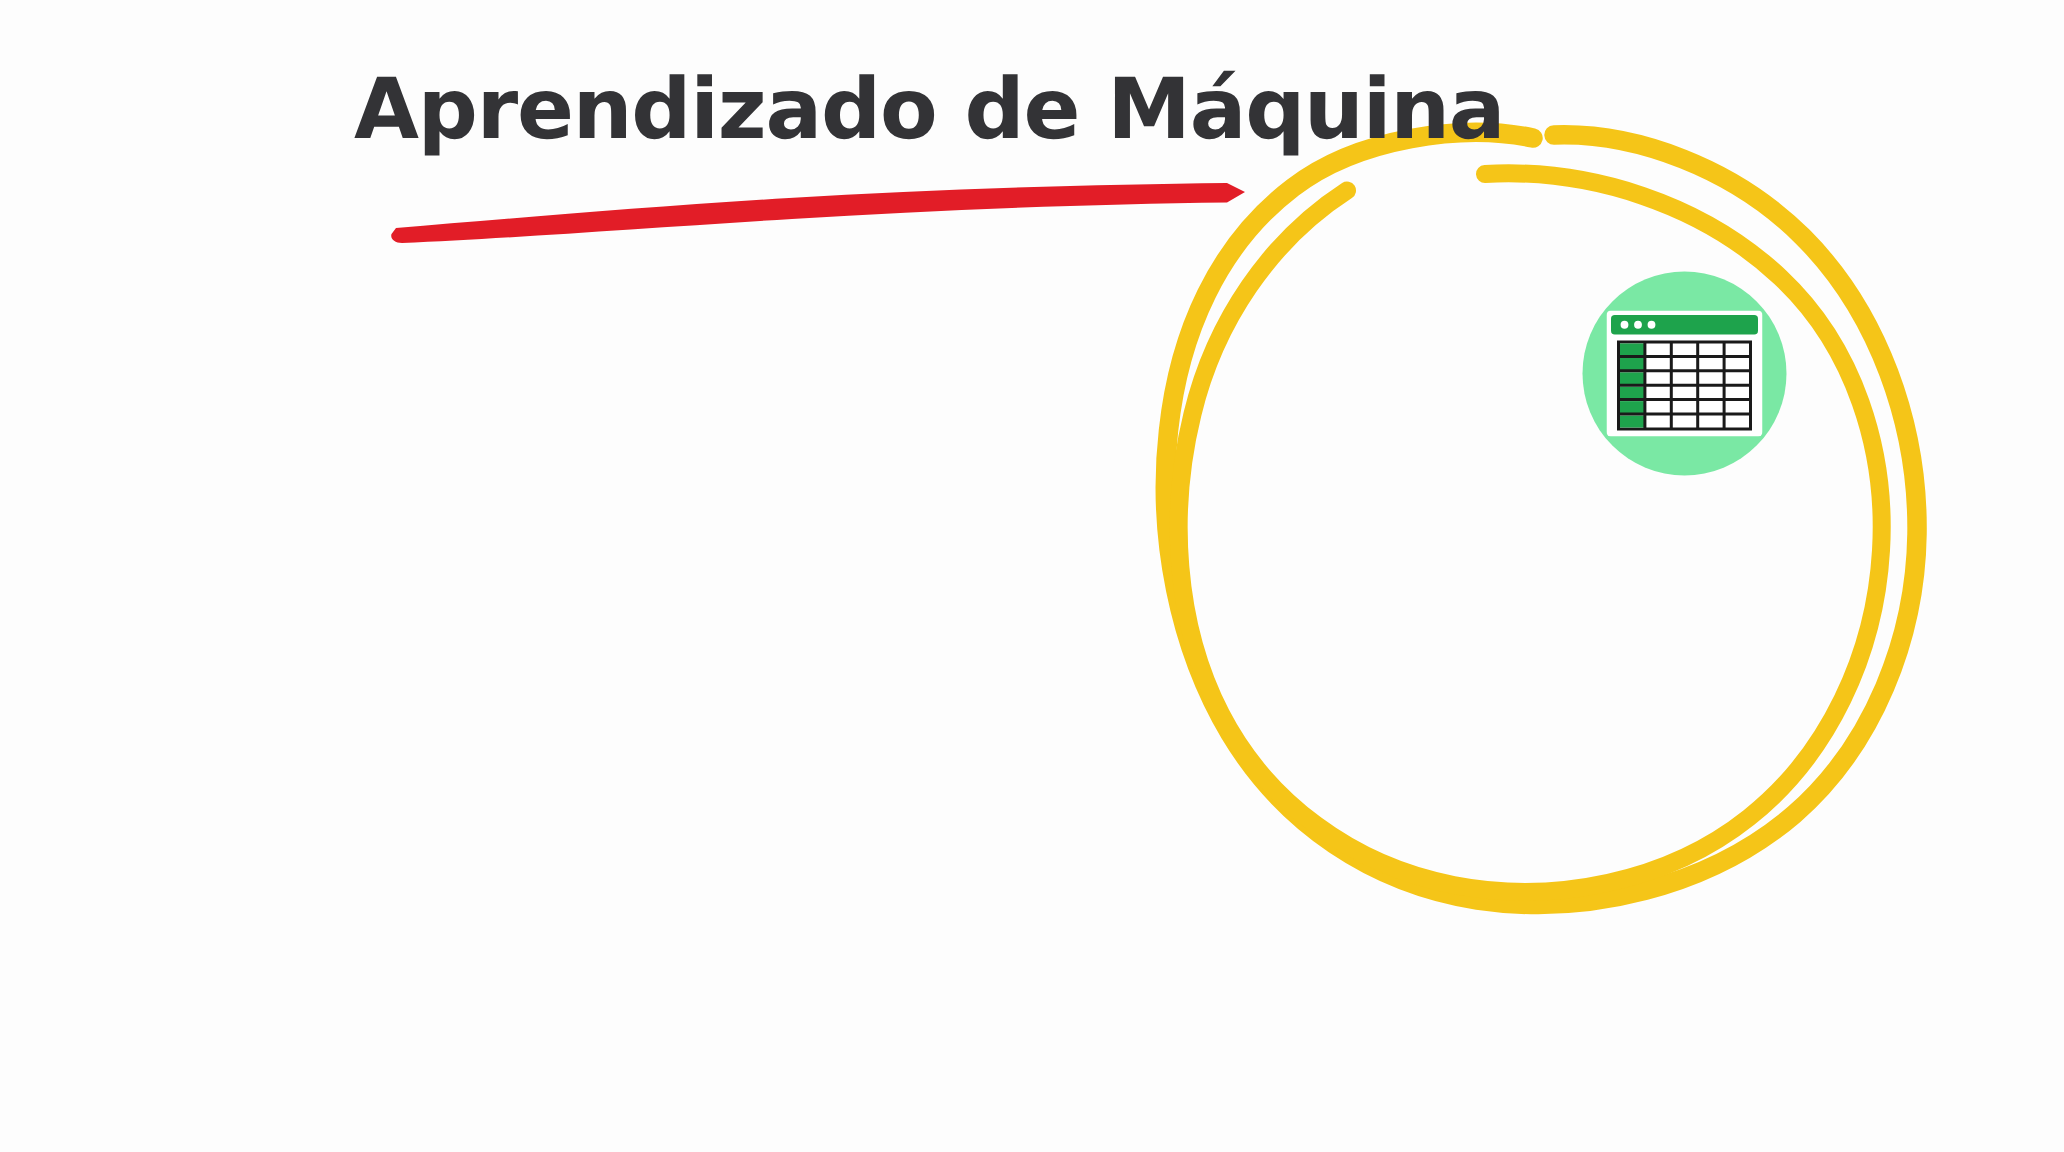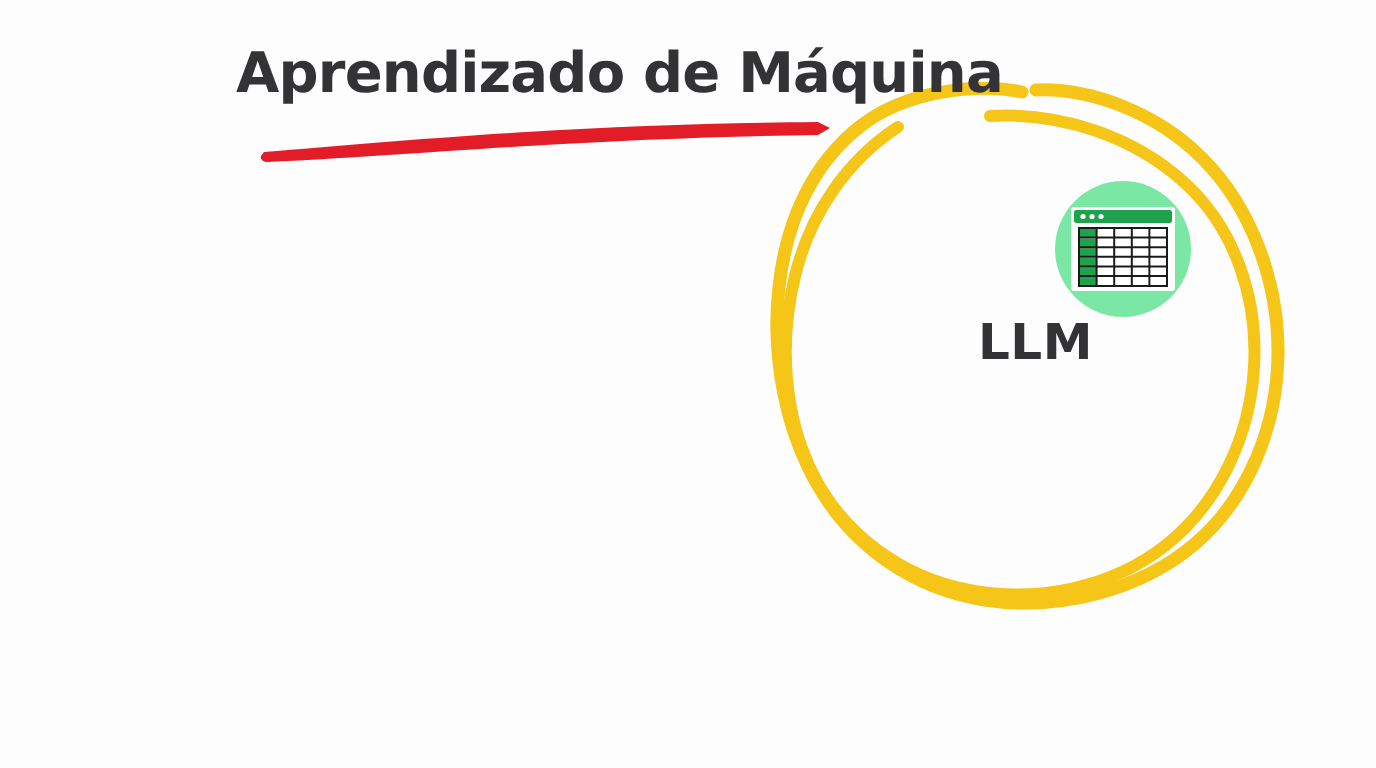--- a/index.html
+++ b/index.html
@@ -178,16 +178,15 @@
             <line x1="8" y1="30.6" x2="96" y2="30.6"></line>
             <line x1="8" y1="40.2" x2="96" y2="40.2"></line>
             <line x1="8" y1="49.8" x2="96" y2="49.8"></line>
             <line x1="8" y1="59.4" x2="96" y2="59.4"></line>
             <line x1="8" y1="69.0" x2="96" y2="69.0"></line>
           </g>
         </g>
       </svg>
     </div>
 
-    <h2 id="concept-label">LLM</h2>
   </div>
 
 </div>
 
 </body></html>

